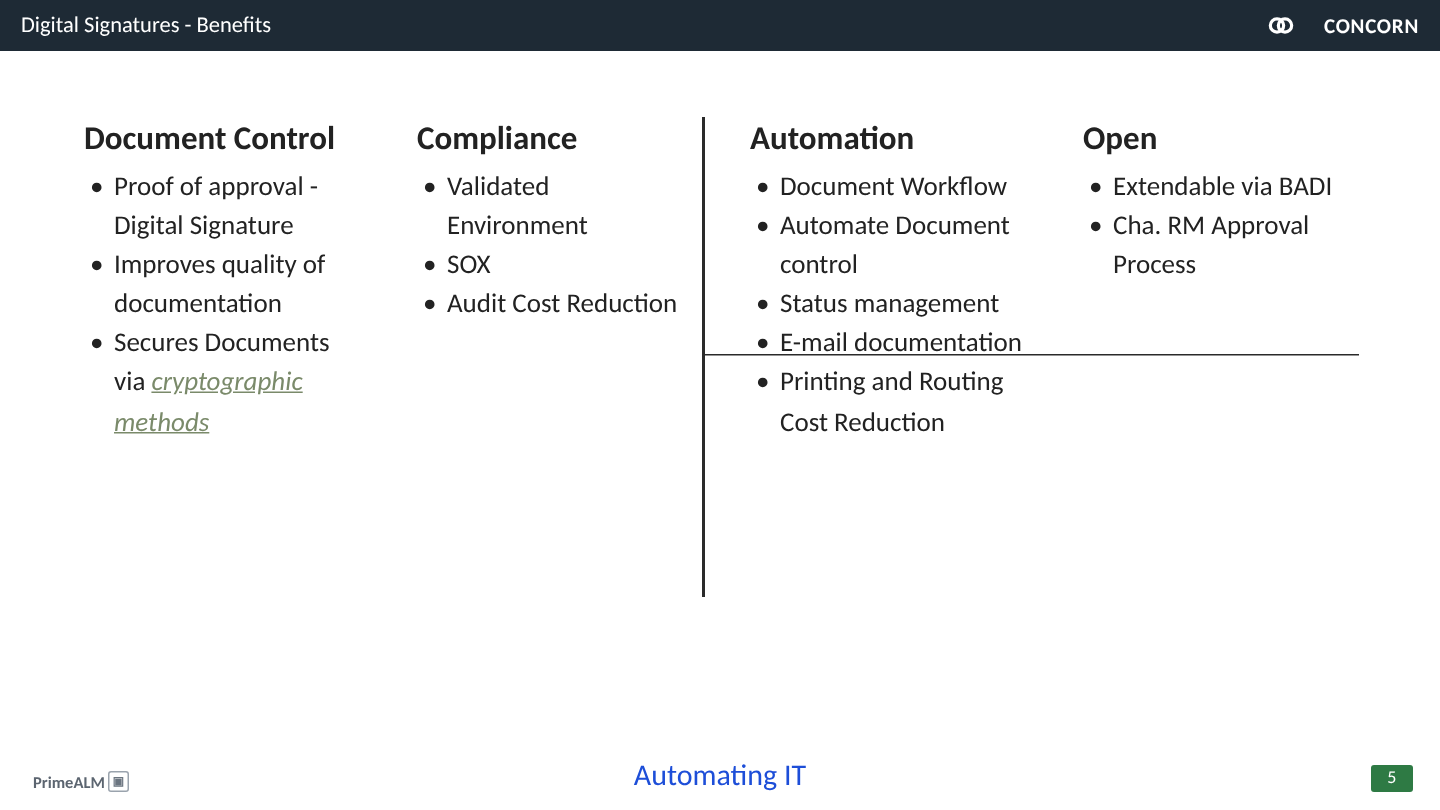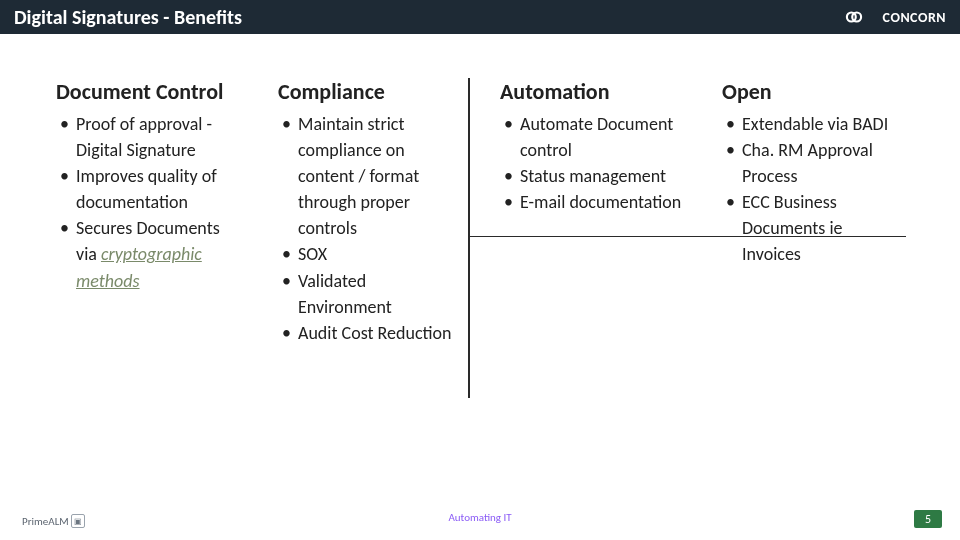--- a/index.html
+++ b/index.html
@@ -7,21 +7,21 @@
 
   .header {
     height: 34px;
     background: #1e2a35;
     display: flex;
     align-items: center;
     justify-content: space-between;
     padding: 0 14px;
     color: #fff;
   }
-  .header-title { font-size: 20px; font-weight: 700; }
+  .header-title { font-size: 15px; font-weight: 400; }
   .header-logo { display: flex; align-items: center; gap: 20px; }
   .logo-mark {
     width: 18px; height: 16px; display: inline-block;
   }
   .logo-mark svg { display: block; }
   .logo-text { font-size: 14px; font-weight: 700; letter-spacing: 0.5px; }
 
   .slide-body {
     position: relative;
     padding: 44px 56px 0 56px;
@@ -70,25 +70,25 @@
   .italic-underline { font-style: italic; text-decoration: underline; color: #7a8a6a; margin-top: 28px; }
 
   .footer {
     position: absolute;
     bottom: 10px; left: 0; right: 0;
     display: flex;
     align-items: center;
     justify-content: center;
     height: 26px;
   }
-  .footer-center { font-size: 11px; color: #8b5cf6; }
+  .footer-center { font-size: 20px; color: #1d4ed8; }
   .footer-left {
     position: absolute; left: 22px; bottom: 2px;
     display: flex; align-items: center; gap: 2px;
-    color: #5c6570; font-size: 11px;
+    color: #5c6570; font-size: 11px; font-weight: bold;
   }
   .footer-left .badge {
     width: 14px; height: 14px; border: 1px solid #9aa3ad; border-radius: 2px;
     display: inline-flex; align-items: center; justify-content: center;
     font-size: 8px; color: #6b7580;
   }
   .footer-right {
     position: absolute; right: 18px; bottom: 2px;
     background: #2e7a44; color: #fff;
     font-size: 12px; padding: 2px 11px; border-radius: 2px;
@@ -121,42 +121,42 @@
       <ul>
         <li><span>Proof of approval - Digital Signature</span></li>
         <li><span>Improves quality of documentation</span></li>
         <li><span>Secures Documents via </span><span class="italic-underline">cryptographic methods</span></li>
       </ul>
     </div>
 
     <div class="cell">
       <h2>Compliance</h2>
       <ul>
-        <li><span>Maintain strict compliance on content / format through proper controls</span></li>
+        <li><span>Validated Environment</span></li>
         <li><span>SOX</span></li>
-        <li><span>Validated Environment</span></li>
         <li><span>Audit Cost Reduction</span></li>
       </ul>
     </div>
 
     <div class="cell">
       <h2>Automation</h2>
       <ul>
+        <li><span>Document Workflow</span></li>
         <li><span>Automate Document control</span></li>
         <li><span>Status management</span></li>
         <li><span>E-mail documentation</span></li>
+        <li><span>Printing and Routing Cost Reduction</span></li>
       </ul>
     </div>
 
     <div class="cell">
       <h2>Open</h2>
       <ul>
         <li><span>Extendable via BADI</span></li>
         <li><span>Cha. RM Approval Process</span></li>
-        <li><span>ECC Business Documents ie Invoices</span></li>
       </ul>
     </div>
 
   </div>
 </div>
 
 <div class="footer">
   <div class="footer-left">
     <span>PrimeALM</span>
     <span class="badge">▣</span>

